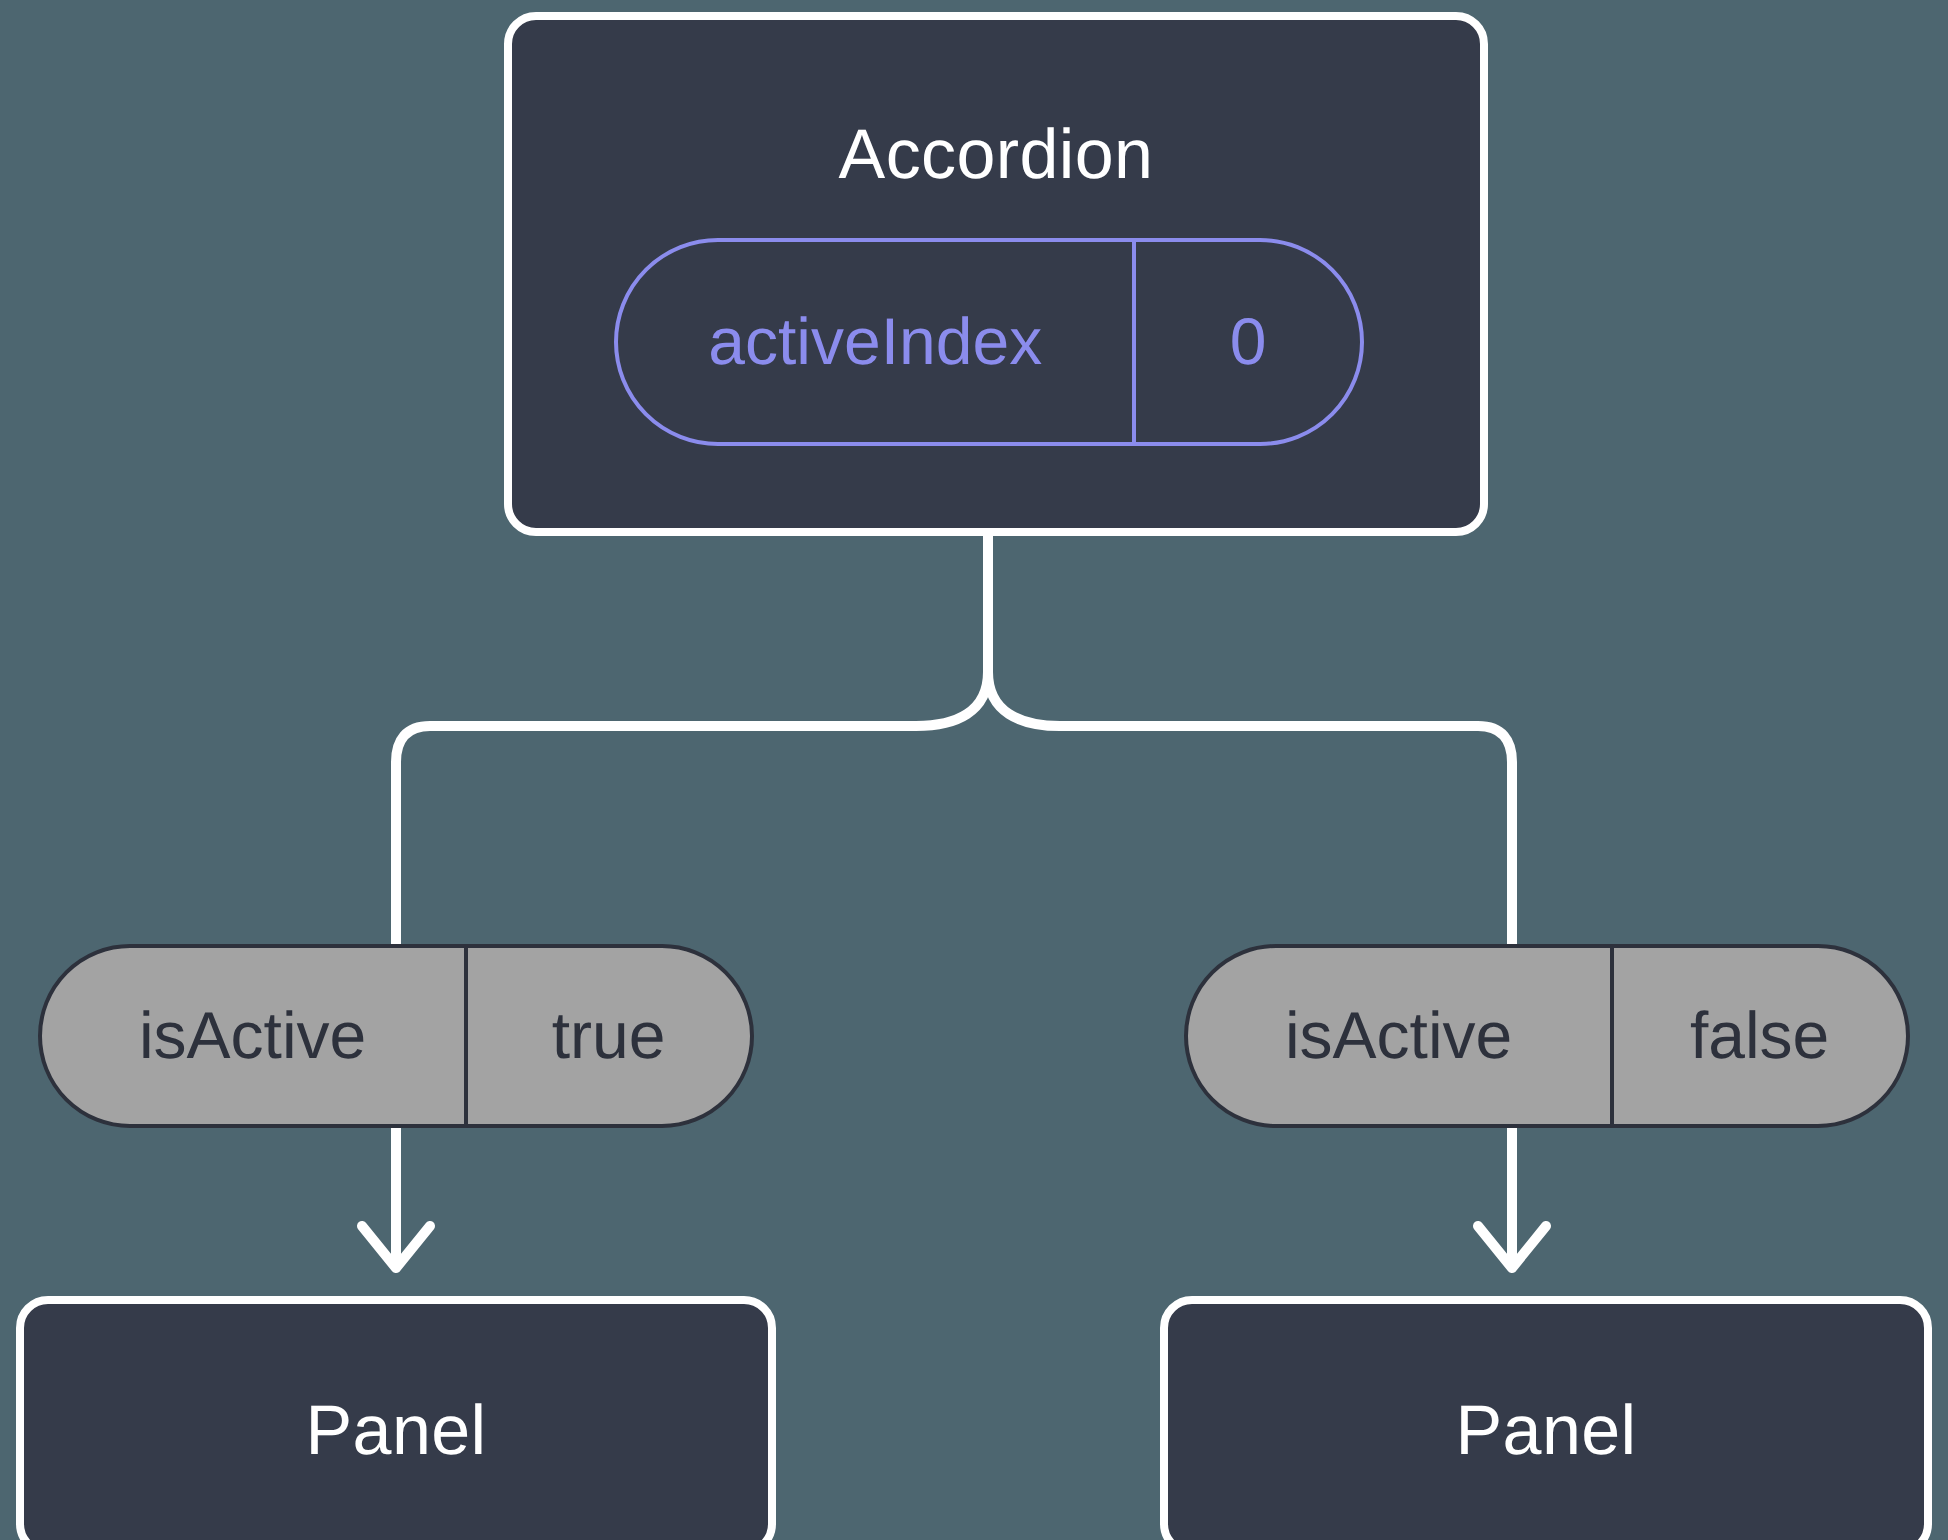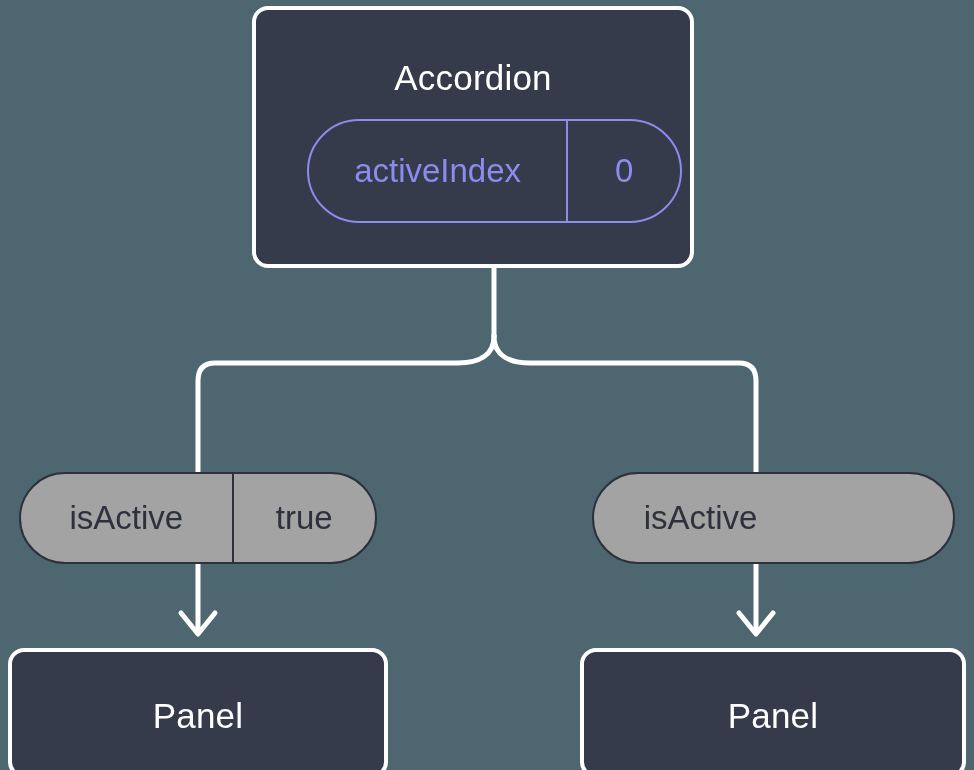--- a/index.html
+++ b/index.html
@@ -105,39 +105,40 @@
     <path d="M 494,336 C 494,356 478,363 458,363 L 215,363 C 203,363 198,370 198,381 L 198,472" fill="none" stroke="#ffffff" stroke-width="5" stroke-linecap="round"></path>
     <path d="M 494,336 C 494,356 510,363 530,363 L 739,363 C 751,363 756,370 756,381 L 756,472" fill="none" stroke="#ffffff" stroke-width="5" stroke-linecap="round"></path>
 
     <path d="M 198,564 L 198,634" fill="none" stroke="#ffffff" stroke-width="5" stroke-linecap="butt"></path>
     <path d="M 181,613 L 198,634 L 215,613" fill="none" stroke="#ffffff" stroke-width="5" stroke-linecap="round" stroke-linejoin="round"></path>
 
     <path d="M 756,564 L 756,634" fill="none" stroke="#ffffff" stroke-width="5" stroke-linecap="butt"></path>
     <path d="M 739,613 L 756,634 L 773,613" fill="none" stroke="#ffffff" stroke-width="5" stroke-linecap="round" stroke-linejoin="round"></path>
   </svg>
 
-  <div class="node-box" style="left:252px; top:6px; width:442px; height:262px;">
+  <div class="node-box" style="left:252px; top:6px; width:492px; height:262px;">
     <div class="node-title" style="top:48px;">Accordion</div>
   </div>
 
   <div class="pill outlined" style="left:307px; top:119px; width:375px; height:104px;">
     <div class="pill-key" style="width:260px;">activeIndex</div>
     <div class="pill-val" style="width:115px;">0</div>
   </div>
 
   <div class="pill filled" style="left:19px; top:472px; width:358px; height:92px;">
     <div class="pill-key" style="width:213px;">isActive</div>
     <div class="pill-val" style="width:145px;">true</div>
   </div>
 
   <div class="node-box" style="left:8px; top:648px; width:380px; height:130px;">
     <div class="node-title" style="top:44px;">Panel</div>
   </div>
 
   <div class="pill filled" style="left:592px; top:472px; width:363px; height:92px;">
     <div class="pill-key" style="width:213px;">isActive</div>
+    <div class="pill-val" style="width:150px;">false</div>
   </div>
 
   <div class="node-box" style="left:580px; top:648px; width:386px; height:130px;">
     <div class="node-title" style="top:44px;">Panel</div>
   </div>
 
 </div>
 
 </body></html>

